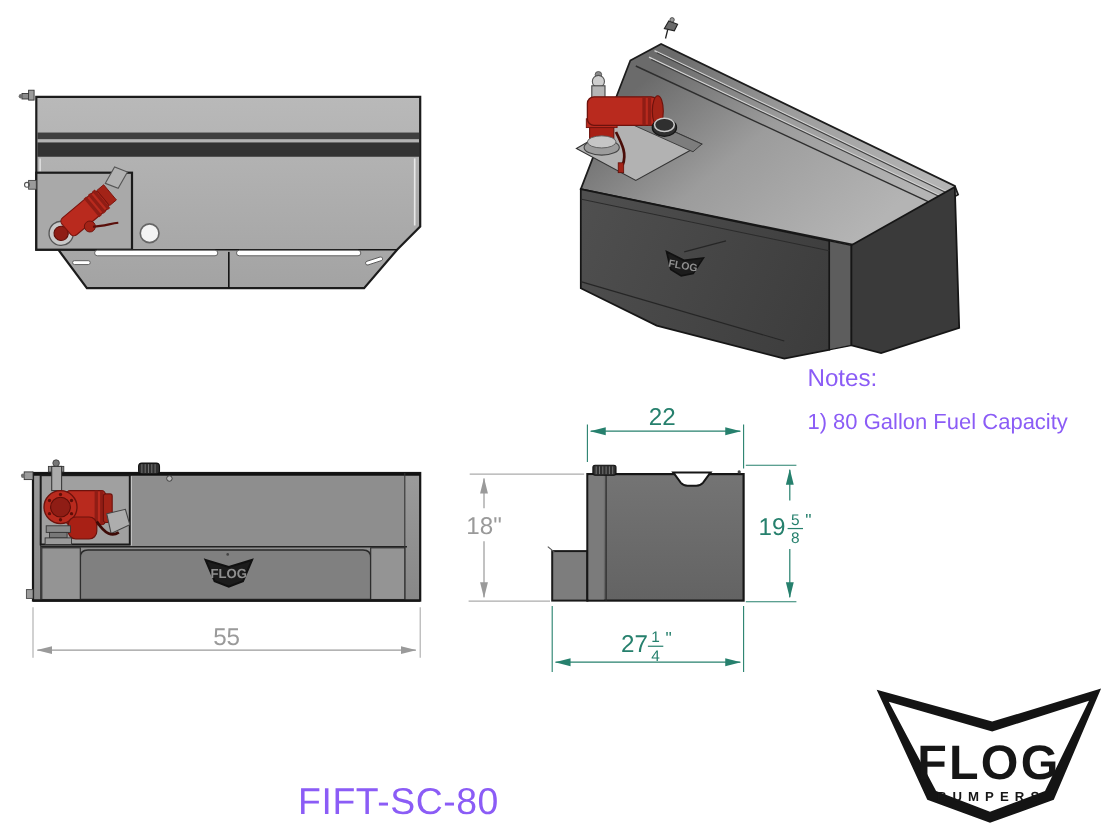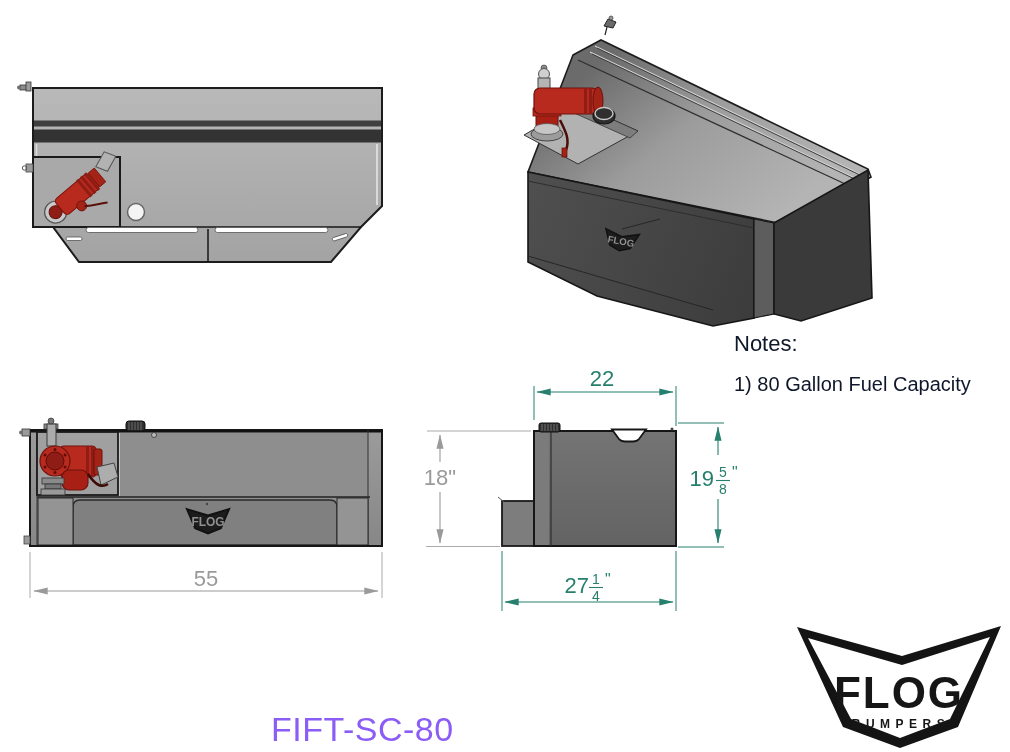--- a/index.html
+++ b/index.html
@@ -1,18 +1,18 @@
 <!DOCTYPE html>
 <html><head>
 <meta charset="utf-8">
 <style>
   html,body{margin:0;padding:0;background:#ffffff;}
   .sheet{position:relative;width:1010px;height:752px;background:#ffffff;overflow:hidden;
          font-family:"Liberation Sans", sans-serif;}
-  .notes{position:absolute;left:734px;top:331px;color:#0f172a;}
+  .notes{position:absolute;left:734px;top:331px;color:#8b5cf6;}
   .notes-heading{font-size:22px;}
   .notes-item{font-size:20px;margin-top:16px;white-space:nowrap;}
   .part-number{position:absolute;left:271px;top:710px;font-size:34px;color:#8b5cf6;letter-spacing:0.5px;}
   svg text{font-family:"Liberation Sans", sans-serif;}
   .dimline{fill:none;stroke:#9a9a9a;stroke-width:1.1;}
   .extline{fill:none;stroke:#ababab;stroke-width:1;}
   .dimline-t{fill:none;stroke:#26806d;stroke-width:1.1;}
   .extline-t{fill:none;stroke:#26806d;stroke-width:1;}
   .edge{stroke:#161616;fill:none;}
 </style>

